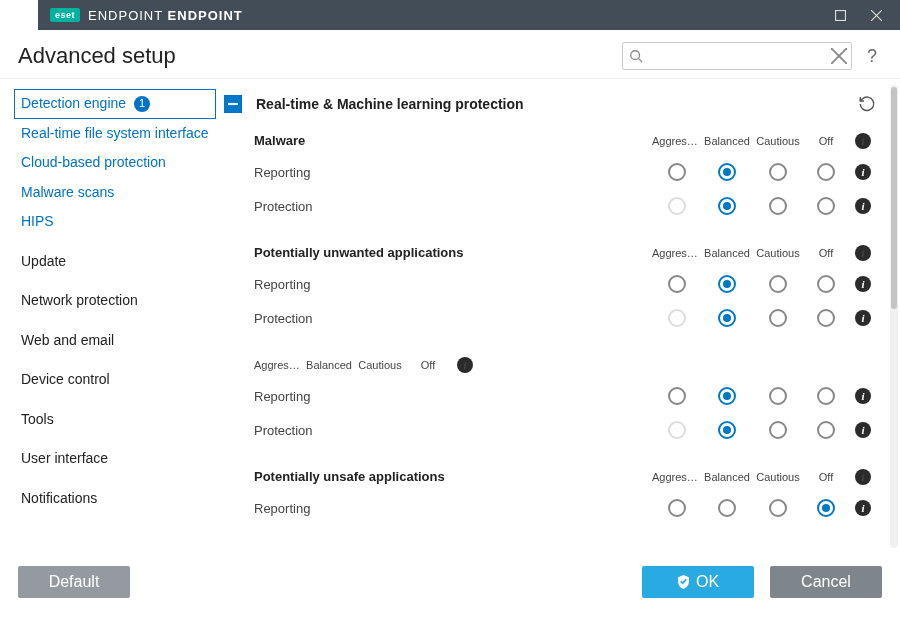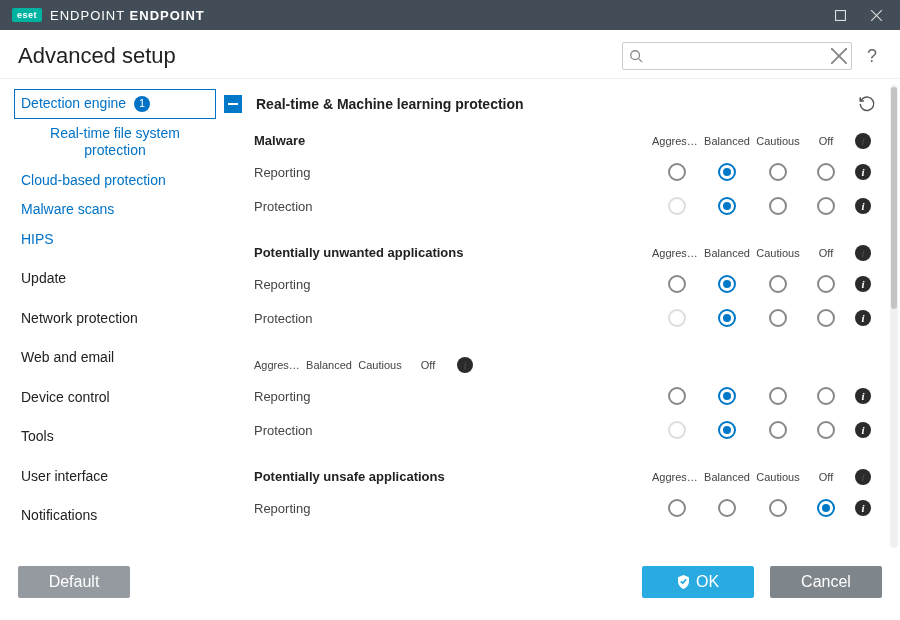--- a/index.html
+++ b/index.html
@@ -13,21 +13,21 @@
     --border:#ccc;
     --panel-bg:#fff;
     --body-bg:#fff;
     --btn-grey:#949AA0;
     --btn-grey-dark:#7E858B;
     --btn-blue:#29ABE2;
   }
   *{box-sizing:border-box;font-family:"Segoe UI",Arial,sans-serif;}
   html,body{margin:0;padding:0;width:900px;height:620px;background:var(--body-bg);color:var(--txt);}
   
-  .titlebar{height:30px;background:var(--titlebar-bg);color:var(--titlebar-fg);display:flex;align-items:center;padding:0 6px 0 12px;font-size:13px;}
+  .titlebar{height:30px;background:var(--titlebar-bg);color:var(--titlebar-fg);display:flex;align-items:center;padding:0 6px 0 12px;font-size:13px;margin-left:38px;}
   .brand-badge{background:#00B3A1;color:#fff;font-size:9px;font-weight:700;padding:2px 5px;border-radius:2px;margin-right:8px;letter-spacing:0.5px;}
   .brand-text{font-weight:300;letter-spacing:1px;}
   .brand-text b{font-weight:600;}
   .title-spacer{flex:1;}
   .title-btn{width:36px;height:30px;display:flex;align-items:center;justify-content:center;color:#ddd;}
   .title-btn svg{width:11px;height:11px;}
   
   .header-row{display:flex;align-items:center;padding:12px 18px 8px 18px;border-bottom:1px solid #eee;}
   .page-title{font-size:22px;font-weight:400;color:#222;}
   .header-spacer{flex:1;}
@@ -124,21 +124,21 @@
   <div class="help-q">?</div>
 </div>
 
 <div class="body">
   <div class="sidebar" id="sidebar">
       <div class="side-item link selected">
         <span>Detection engine</span>
         <span class="badge">1</span>
       </div>
       <div class="side-item link">
-        <span>Real-time file system protection</span>
+        <span>Real-time file system interface</span>
       </div>
       <div class="side-item link">
         <span>Cloud-based protection</span>
       </div>
       <div class="side-item link">
         <span>Malware scans</span>
       </div>
       <div class="side-item link">
         <span>HIPS</span>
       </div>

